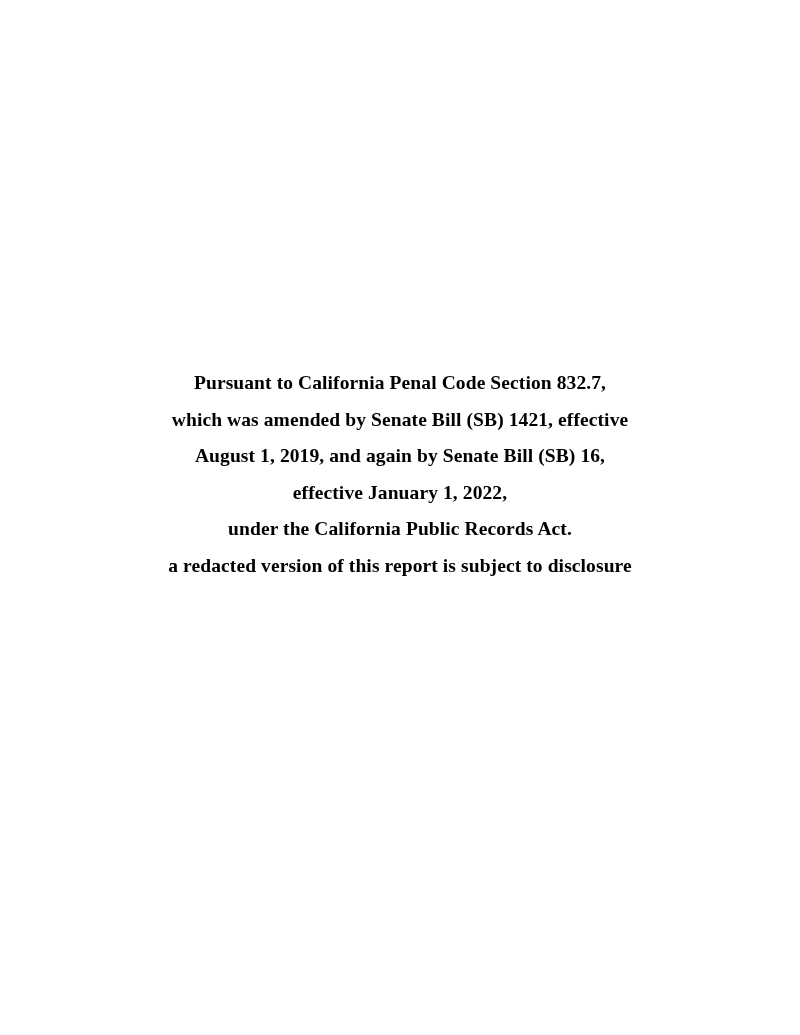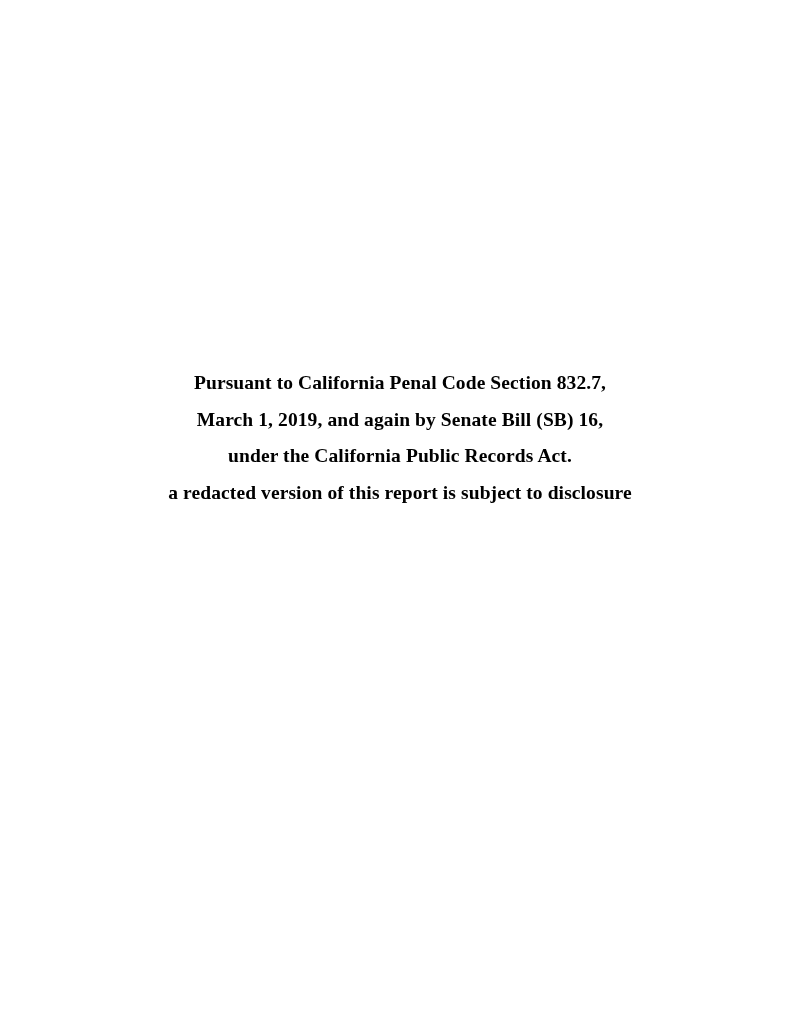--- a/index.html
+++ b/index.html
@@ -34,17 +34,19 @@
     letter-spacing: 0.1px;
     white-space: nowrap;
   }
 </style>
 </head>
 <body>
 
 <div class="page">
   <div class="notice-block">
     <div class="notice-line">Pursuant to California Penal Code Section 832.7,</div>
-    <div class="notice-line">March 1, 2019, and again by Senate Bill (SB) 16,</div>
+    <div class="notice-line">which was amended by Senate Bill (SB) 1421, effective</div>
+    <div class="notice-line">August 1, 2019, and again by Senate Bill (SB) 16,</div>
+    <div class="notice-line">effective January 1, 2022,</div>
     <div class="notice-line">under the California Public Records Act.</div>
     <div class="notice-line">a redacted version of this report is subject to disclosure</div>
   </div>
 </div>
 
 </body></html>

